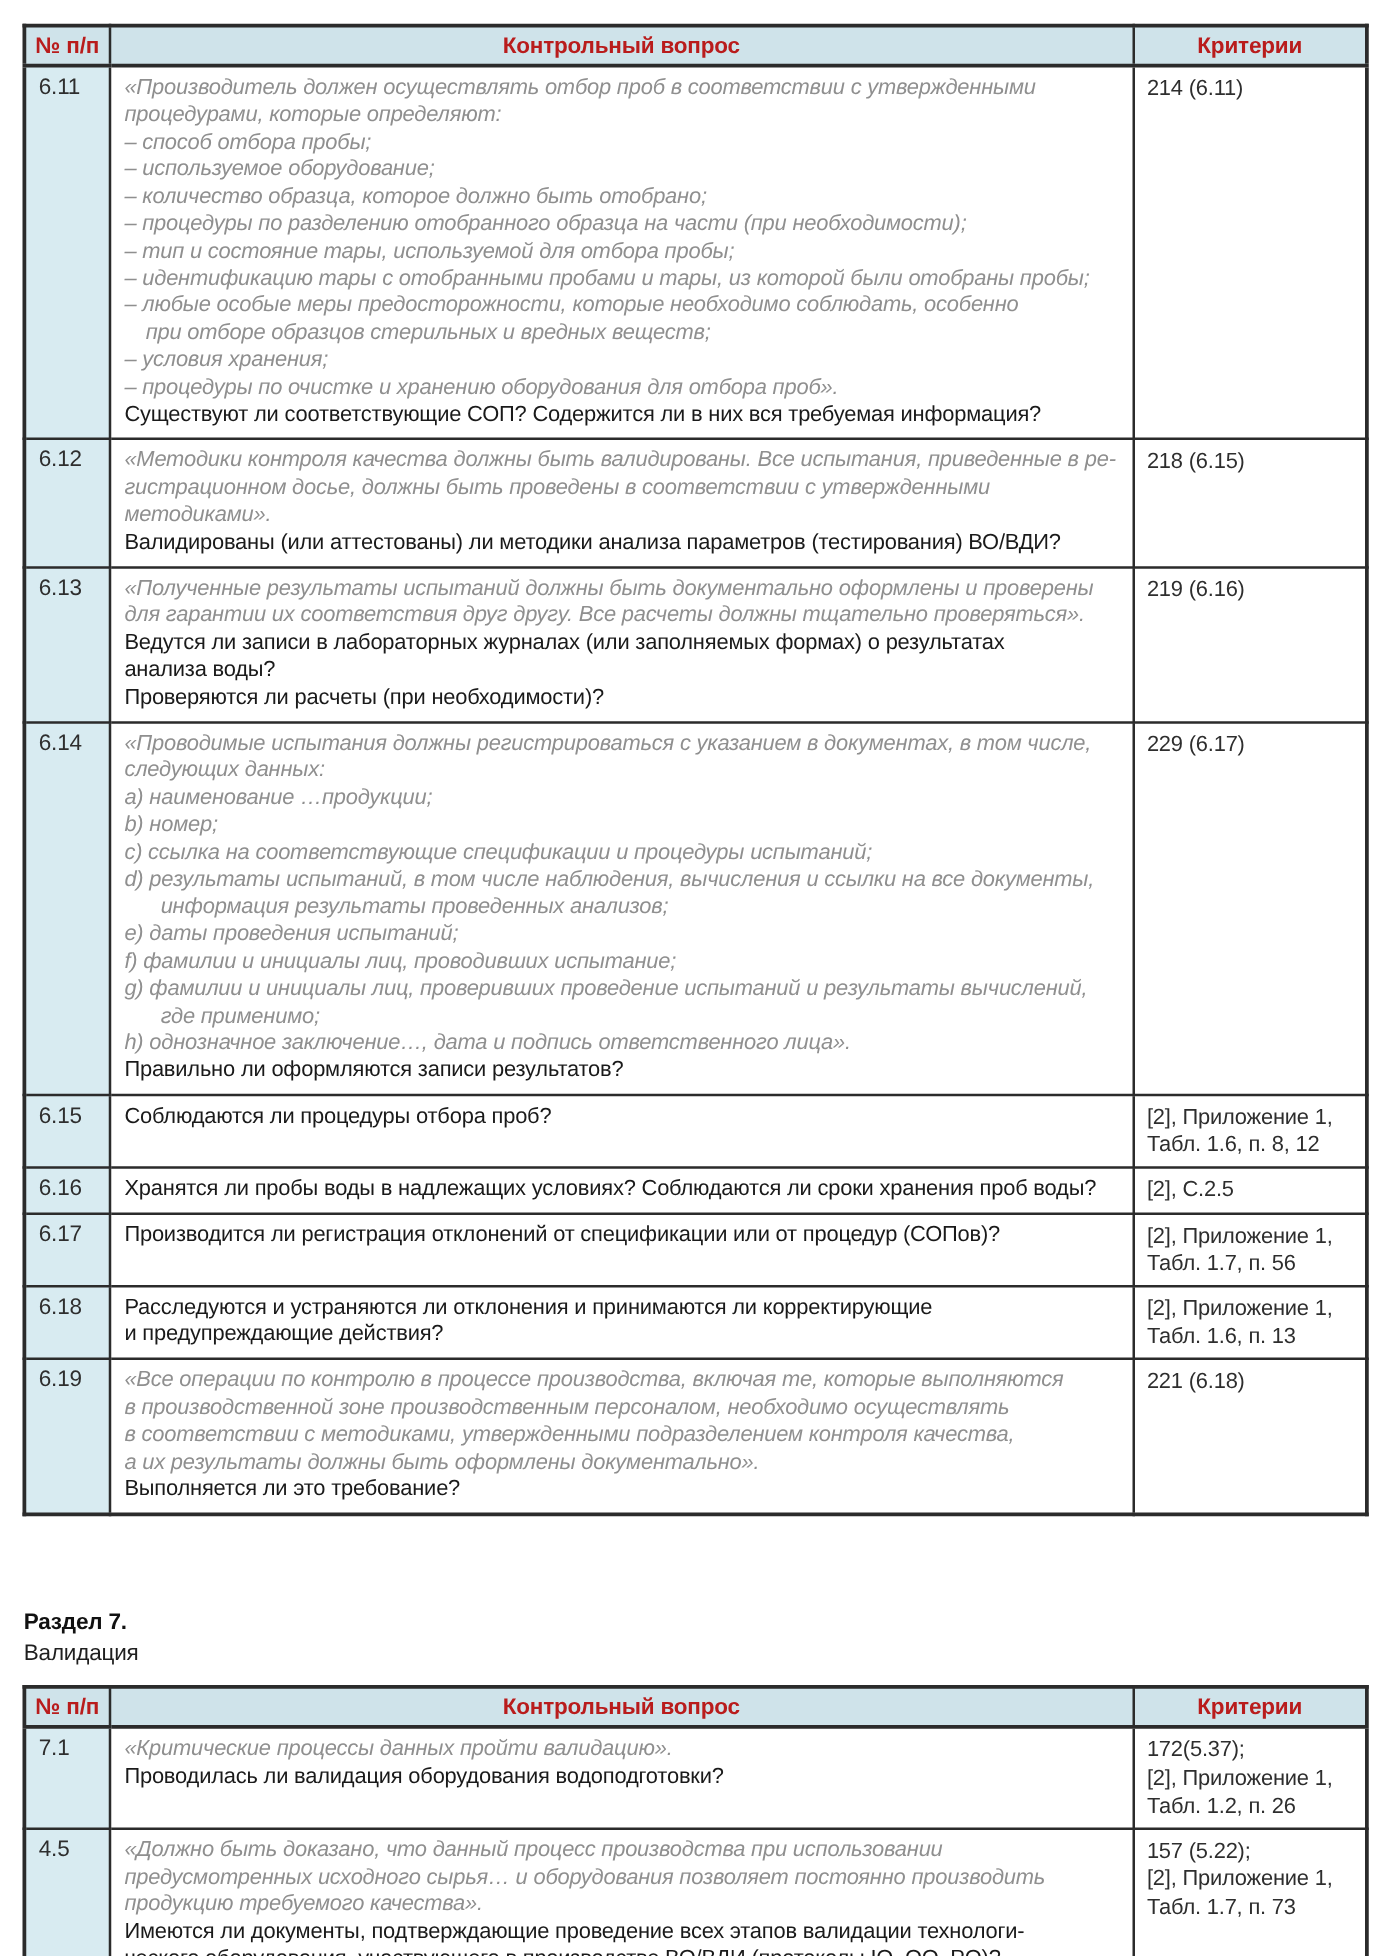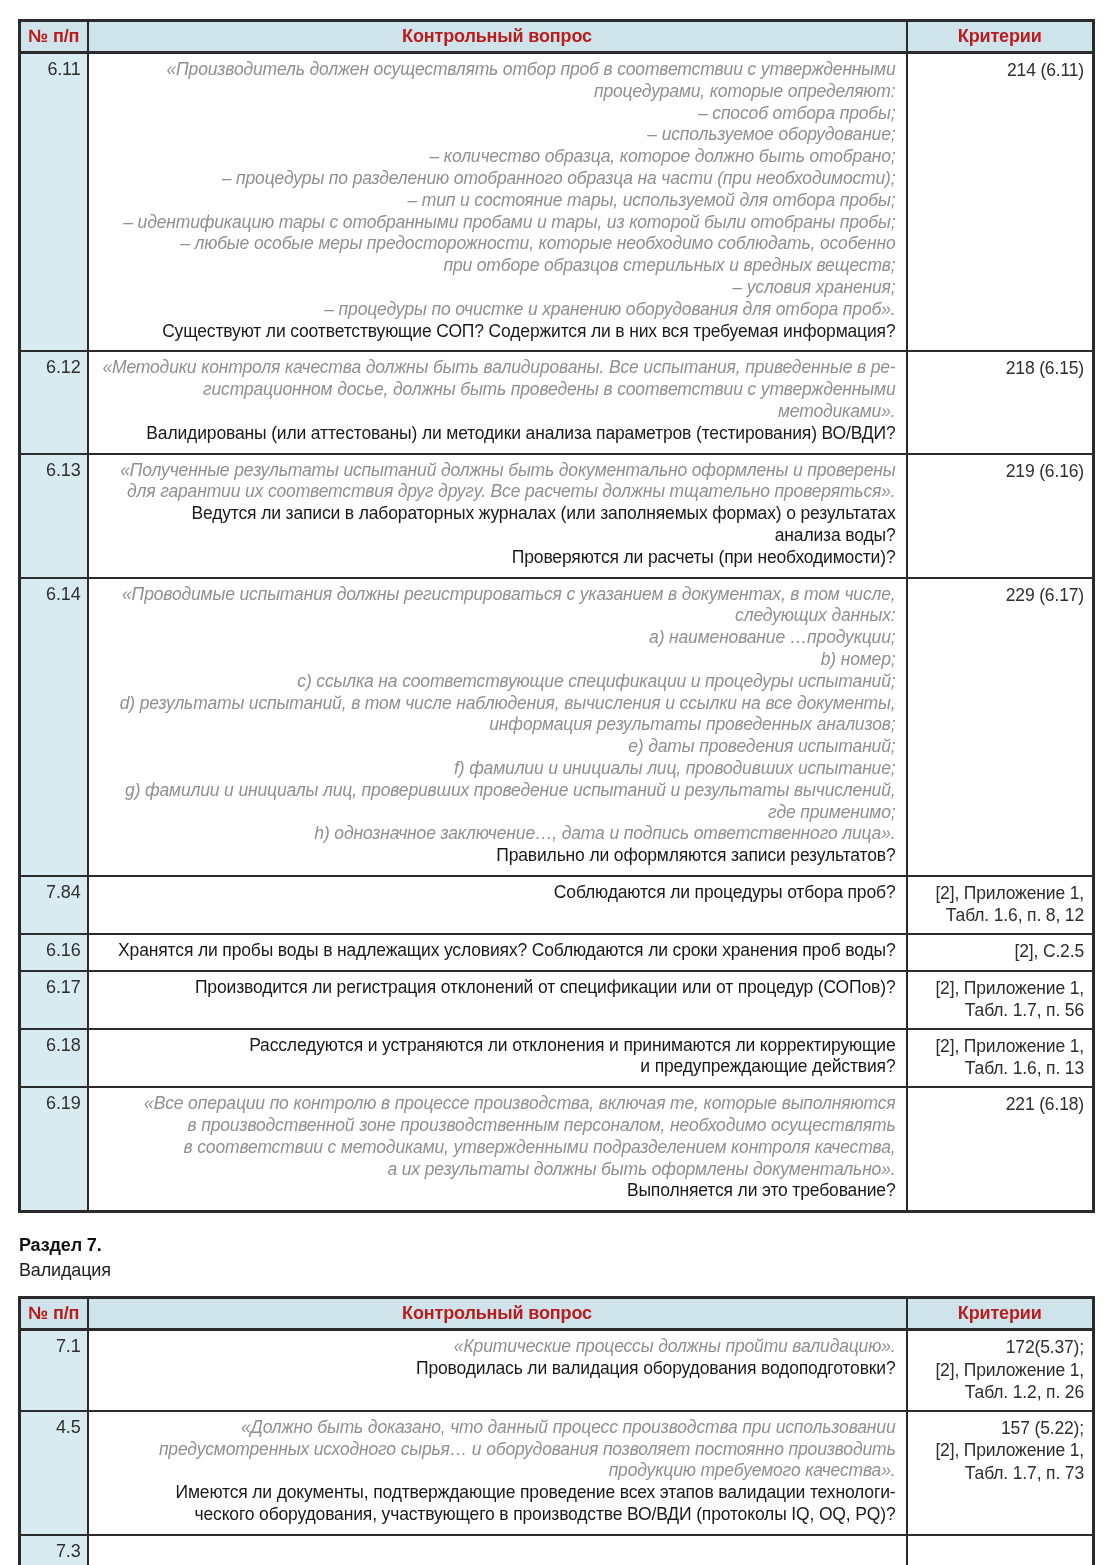--- a/index.html
+++ b/index.html
@@ -30,37 +30,36 @@
     background:var(--header_bg);
     font-size:18px;font-weight:bold;color:#b91c1c;
     padding:4px 6px;text-align:center;
     border:2px solid var(--border);
     border-bottom:3px solid var(--border);
     height:30px;
   }
   table.checklist td{
     border:2px solid var(--border);
     vertical-align:top;
-    text-align:right;
   }
   td.num{
     background:var(--num_bg);
     font-size:18px;color:var(--crit_text);
     padding:5px 6px 4px 10px;
     line-height:21px;
   }
   td.question{padding:5px 10px 8px 11px;}
   td.crit{padding:5px 8px 6px 10px;}
   .line{font-size:17.5px;line-height:21.8px;white-space:normal;}
   .plain{color:var(--text);font-style:normal;}
   .quote{color:var(--quote);font-style:italic;}
   .quote-indent1{color:var(--quote);font-style:italic;padding-left:17px;}
   .quote-indent2{color:var(--quote);font-style:italic;padding-left:29px;}
   .crit-line{font-size:17.5px;line-height:22.5px;color:var(--crit_text);}
-  .section-heading{margin:20px 0 13px 1px;}
+  .section-heading{margin:72px 0 13px 1px;}
   .section-heading .label{font-size:18px;font-weight:bold;line-height:25px;color:#111;}
   .section-heading .title{font-size:18px;line-height:25px;color:#1f1f1f;}
 </style>
 </head>
 <body>
 
 <div class="page">
 
   <table class="checklist">
     <colgroup>
@@ -136,21 +135,21 @@
             <div class="line quote">g)  фамилии и инициалы лиц, проверивших проведение испытаний и результаты вычислений,</div>
             <div class="line quote-indent2">где применимо;</div>
             <div class="line quote">h)  однозначное заключение…, дата и подпись ответственного лица».</div>
             <div class="line plain">Правильно ли оформляются записи результатов?</div>
           </td>
           <td class="crit">
             <div class="crit-line">229 (6.17)</div>
           </td>
         </tr>
         <tr>
-          <td class="num">7.84</td>
+          <td class="num">6.15</td>
           <td class="question">
             <div class="line plain">Соблюдаются ли процедуры отбора проб?</div>
           </td>
           <td class="crit">
             <div class="crit-line">[2], Приложение 1,</div>
             <div class="crit-line">Табл. 1.6, п. 8, 12</div>
           </td>
         </tr>
         <tr>
           <td class="num">6.16</td>
@@ -213,21 +212,21 @@
       <tr>
         <th>№ п/п</th>
         <th>Контрольный вопрос</th>
         <th>Критерии</th>
       </tr>
     </thead>
     <tbody id="tbody-7">
         <tr>
           <td class="num">7.1</td>
           <td class="question">
-            <div class="line quote">«Критические процессы должны пройти валидацию».</div>
+            <div class="line quote">«Критические процессы данных пройти валидацию».</div>
             <div class="line plain">Проводилась ли валидация оборудования водоподготовки?</div>
           </td>
           <td class="crit">
             <div class="crit-line">172(5.37);</div>
             <div class="crit-line">[2], Приложение 1,</div>
             <div class="crit-line">Табл. 1.2, п. 26</div>
           </td>
         </tr>
         <tr>
           <td class="num">4.5</td>

